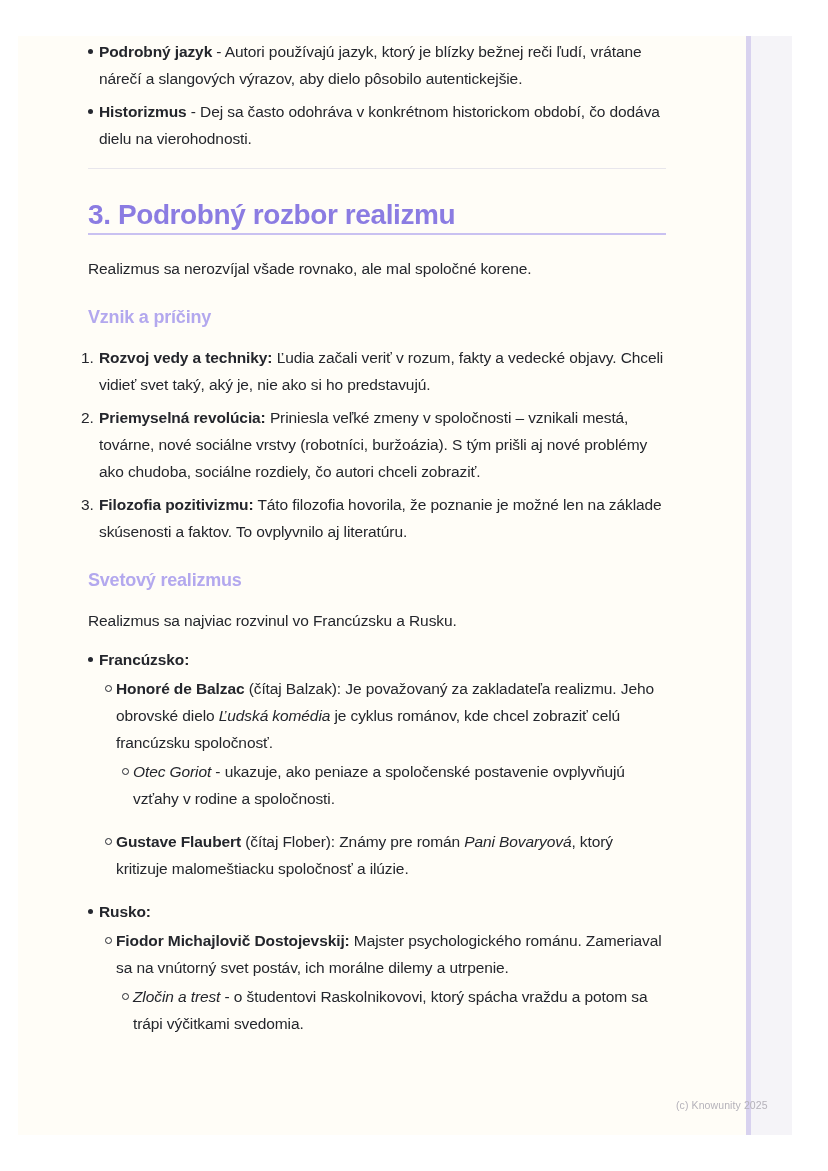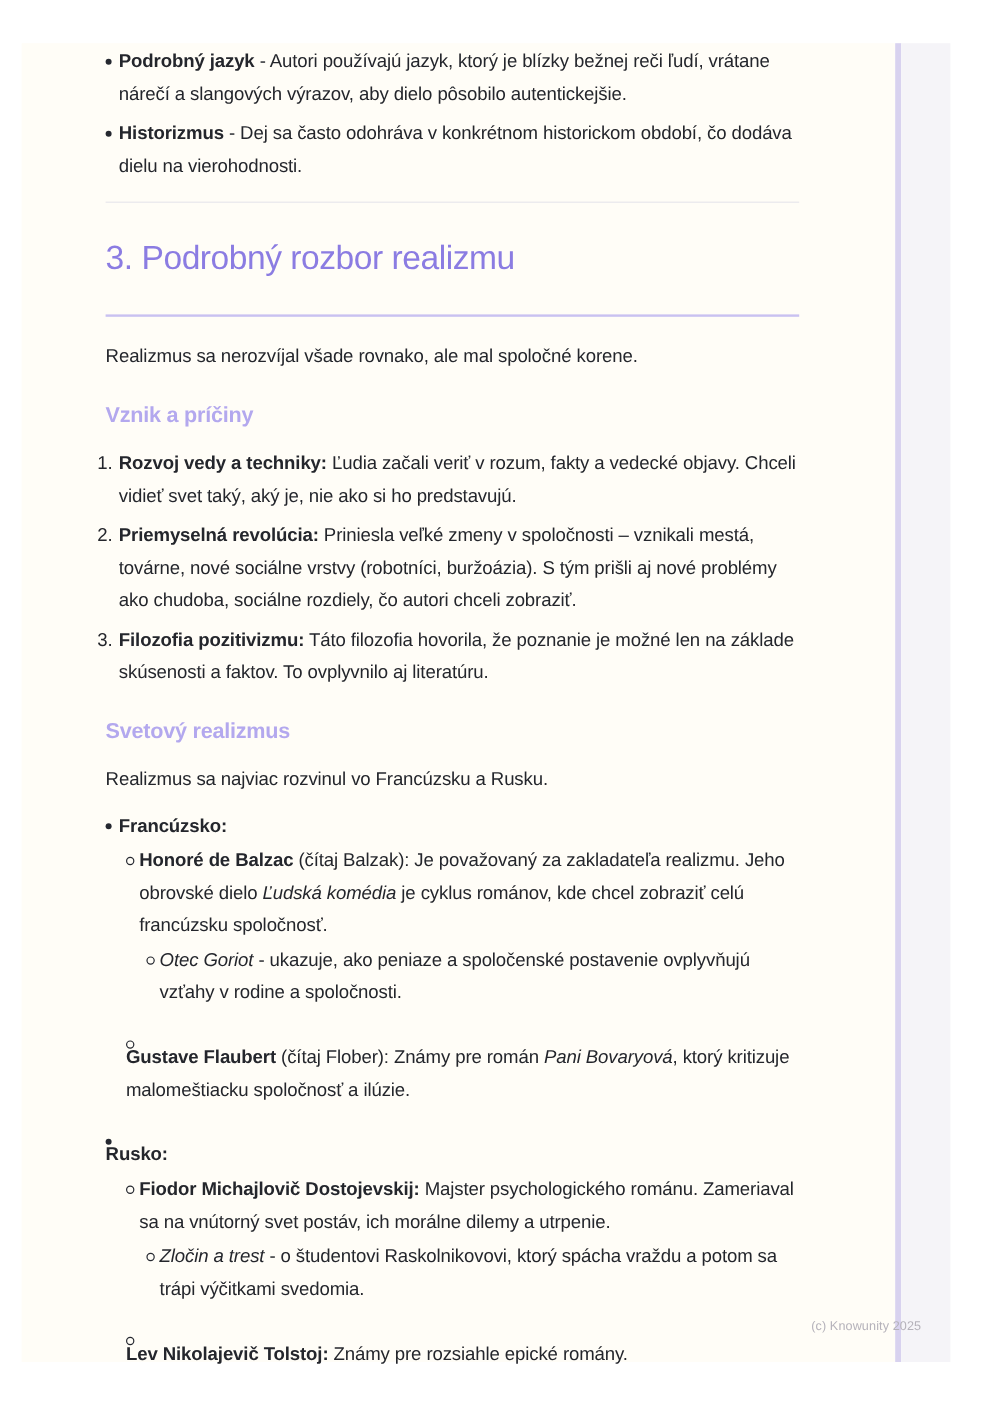--- a/index.html
+++ b/index.html
@@ -12,33 +12,33 @@
         background:#d8d2ef;}
   .strip{position:absolute;left:751px;top:36px;width:41px;height:1099px;
         background:#f5f4f8;}
 
   .doc{padding:2px 0 0 70px;width:578px;font-size:15.5px;line-height:27px;
        letter-spacing:-0.1px;}
 
   .b{margin-top:12px;}
   .doc > .b:first-child{margin-top:0;}
   .b-divider{margin-top:16px;height:0;border-top:1px solid #e8e6ec;width:578px;}
-  .b-h1{margin-top:28px;font-size:28px;line-height:36px;font-weight:400;
-        color:#8b7ce2;letter-spacing:-0.4px;padding-bottom:29px;
+  .b-h1{margin-top:28px;font-size:28px;line-height:36px;font-weight:700;
+        color:#8b7ce2;letter-spacing:-0.4px;padding-bottom:0;
         border-bottom:2px solid #c9c1f1;}
   .b-h2{margin-top:20px;font-size:18px;line-height:30px;font-weight:700;
         color:#b3a8ee;letter-spacing:-0.2px;}
   .b-p{margin-top:12px;}
   .b-h1 + .b-p{margin-top:20px;}
   .b-list{margin-top:12px;}
 
   .item{display:flex;margin-top:6px;}
   .b-list > .item:first-child{margin-top:0;}
   .item.child{margin-top:2px;}
-  .item.spaced{margin-top:16px;flex-direction:column;}
+  .item.spaced{margin-top:16px;}
   .ind2{margin-left:17px;}
   .ind3{margin-left:34px;}
 
   .mk{flex:0 0 11px;position:relative;}
   .dot{position:absolute;left:0;top:11px;width:5px;height:5px;border-radius:50%;
        background:#252830;}
   .ring{position:absolute;left:0;top:10px;width:5px;height:5px;
        border:1.2px solid #252830;border-radius:50%;}
   .num{flex:0 0 18px;margin-left:-7px;}
   .tx{flex:1;}
@@ -124,24 +124,18 @@
             <span class="ring"></span>
           </span>
           <span class="tx"><span class="seg seg-b">Fiodor Michajlovič Dostojevskij:</span><span class="seg"> Majster psychologického románu. Zameriaval sa na vnútorný svet postáv, ich morálne dilemy a utrpenie.</span></span>
         </div>
         <div class="item ind3 child">
           <span class="mk">
             <span class="ring"></span>
           </span>
           <span class="tx"><span class="seg seg-i">Zločin a trest</span><span class="seg"> - o študentovi Raskolnikovovi, ktorý spácha vraždu a potom sa trápi výčitkami svedomia.</span></span>
         </div>
-        <div class="item ind2 child spaced">
-          <span class="mk">
-            <span class="ring"></span>
-          </span>
-          <span class="tx"><span class="seg seg-b">Lev Nikolajevič Tolstoj:</span><span class="seg"> Známy pre rozsiahle epické romány.</span></span>
-        </div>
       </div>
     </div>
 </div>
 <div class="edge"></div>
 <div class="strip"></div>
 <div class="watermark">(c) Knowunity 2025</div>
 
 </body></html>

